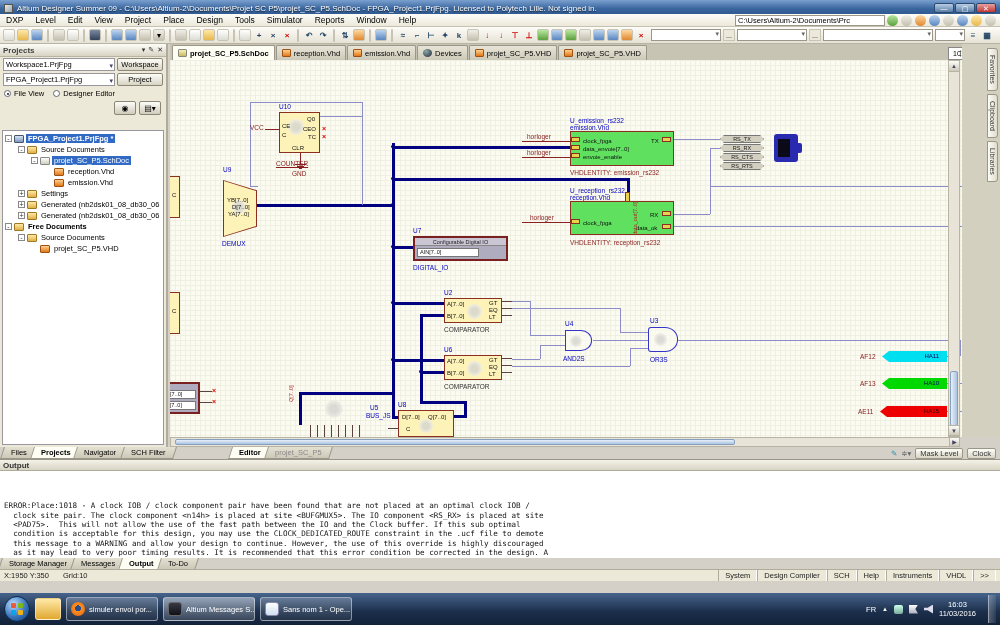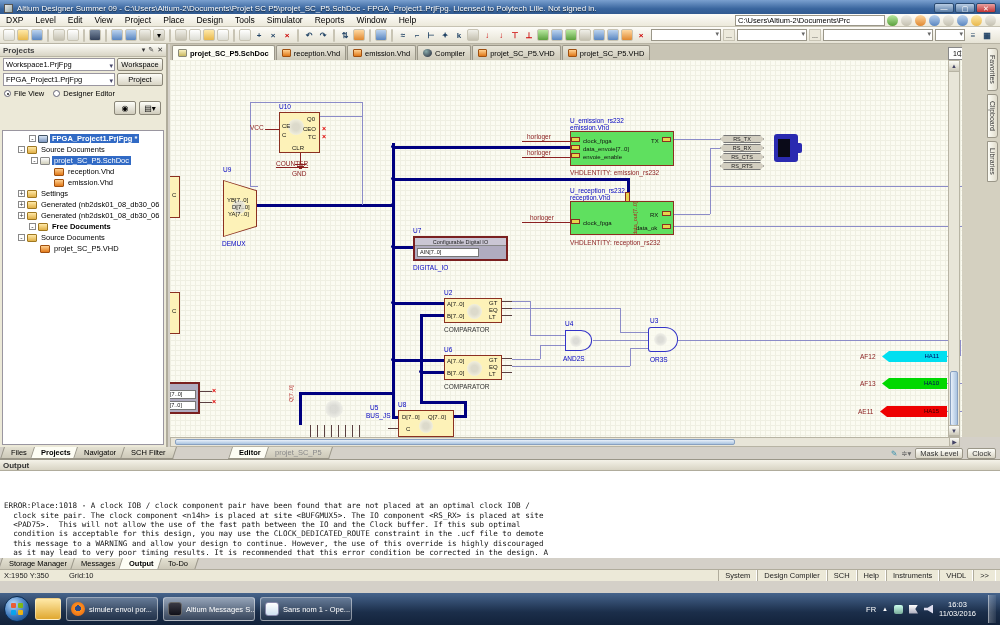--- a/index.html
+++ b/index.html
@@ -51,21 +51,21 @@
 #tree{position:absolute;left:2px;top:86px;right:2px;bottom:2px;background:#fff;border:1px solid #9a96a0;overflow:hidden;padding-top:2px;}
 .trow{height:11px;display:flex;align-items:center;font-size:7.5px;white-space:nowrap;}
 .trow .exp{width:7px;height:7px;border:1px solid #888;background:#fff;font-size:7px;line-height:5px;text-align:center;color:#333;margin-right:2px;flex:none;}
 .trow .exp:empty{border:none;background:none;}
 .tico{width:10px;height:8px;margin-right:2px;flex:none;border-radius:1px;}
 .i-prj{background:linear-gradient(#d8e4f4,#7a96c0);border:1px solid #456;}
 .i-fold{background:linear-gradient(#ffe9a8,#e0b048);border:1px solid #a07820;}
 .i-sheet{background:linear-gradient(#fff,#d0ceba);border:1px solid #888;}
 .i-vhd{background:linear-gradient(#ffd090,#e07818);border:1px solid #a05010;}
 .tlabel{padding:0 2px;}
-.lvl0{padding-left:8px;margin-left:18px;}.lvl1{padding-left:15px;}.lvl2{padding-left:28px;}.lvl3{padding-left:42px;}
+.lvl0{padding-left:2px;}.lvl1{padding-left:15px;}.lvl2{padding-left:28px;}.lvl3{padding-left:42px;}
 .trow.b .tlabel{font-weight:bold;}
 .trow.sel .tlabel{background:#316ac5;color:#fff;}
 
 #tabrow{position:absolute;left:170px;top:44px;width:810px;height:16px;background:#c8c4b4;display:flex;align-items:flex-end;padding-left:2px;gap:1px;}
 .dtab{height:15px;display:flex;align-items:center;gap:3px;padding:0 5px;font-size:7.5px;background:linear-gradient(#e8e5d8,#cdc9b9);border:1px solid #9a9688;border-bottom:none;border-radius:2px 2px 0 0;white-space:nowrap;}
 .dtab.active{background:#fdfdf4;font-weight:bold;}
 .dico{width:9px;height:8px;flex:none;border-radius:1px;}
 .d-sch{background:linear-gradient(#f8f0c0,#c8b860);border:1px solid #887;}
 .d-vhd{background:linear-gradient(#ffd090,#e07818);border:1px solid #a05010;}
 .d-dev{background:radial-gradient(circle at 35% 30%,#8aa,#223);border-radius:50%;}
@@ -369,21 +369,21 @@
           <span>reception.Vhd</span>
         </span>
 
         <span class="dtab">
           <span class="dico d-vhd"></span>
           <span>emission.Vhd</span>
         </span>
 
         <span class="dtab">
           <span class="dico d-dev"></span>
-          <span>Compiler</span>
+          <span>Devices</span>
         </span>
 
         <span class="dtab">
           <span class="dico d-vhd"></span>
           <span>projet_SC_P5.VHD</span>
         </span>
 
         <span class="dtab">
           <span class="dico d-vhd"></span>
           <span>projet_SC_P5.VHD</span>
@@ -662,21 +662,21 @@
   <div id="btabs">
 
   <span class="ftab"><span>Storage Manager</span></span>
       <span class="ftab"><span>Messages</span></span>
       <span class="ftab active"><span>Output</span></span>
       <span class="ftab"><span>To-Do</span></span>
     </div>
 
   <div id="status1">
     <span>X:1950 Y:350</span>
-    <span style="margin-left:20px">Grid:10</span>
+    <span style="margin-left:14px">Grid:10</span>
     <span class="rbtns">
 
     <span class="sbtn">System</span>
         <span class="sbtn">Design Compiler</span>
         <span class="sbtn">SCH</span>
         <span class="sbtn">Help</span>
         <span class="sbtn">Instruments</span>
         <span class="sbtn">VHDL</span>
         <span class="sbtn">&gt;&gt;</span>
       </span>

